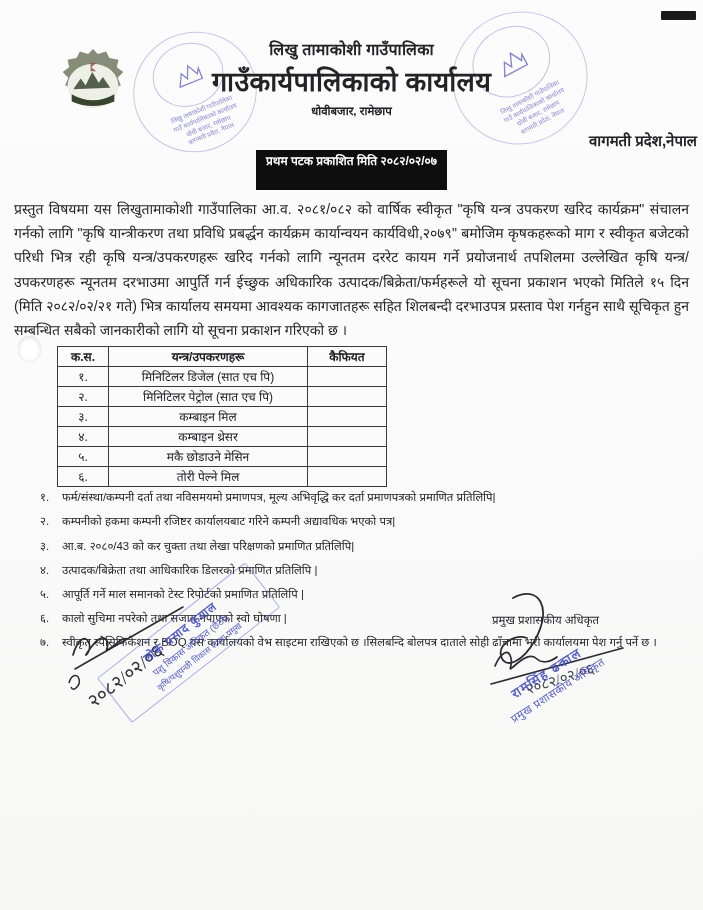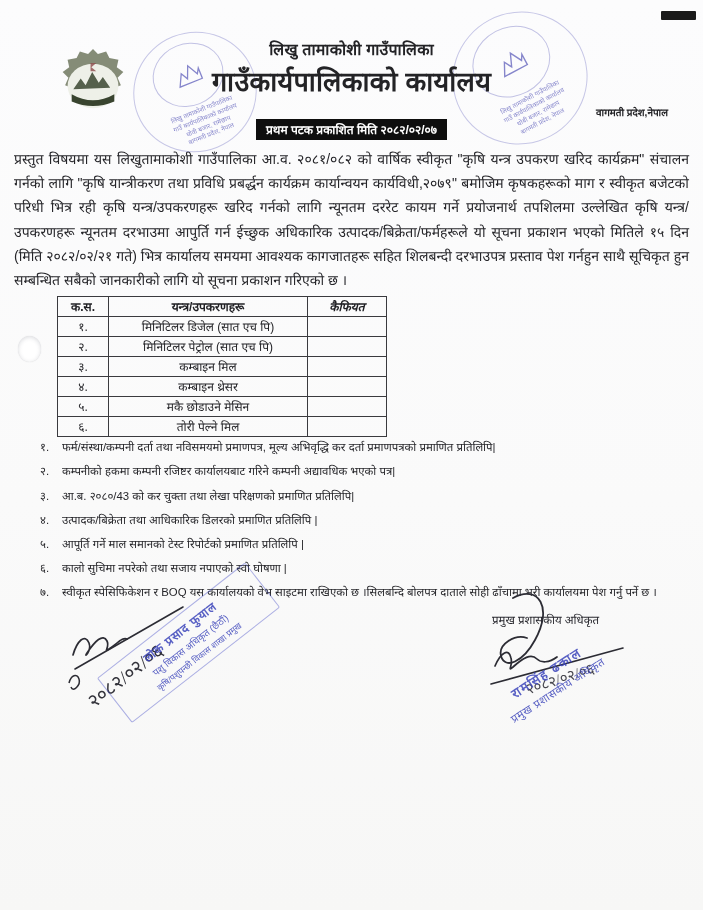--- a/index.html
+++ b/index.html
@@ -16,50 +16,50 @@
   
   .corner-mark{position:absolute;top:11px;left:661px;width:35px;height:9px;background:#1a1a1a;border-radius:1px;}
   .punch-hole{position:absolute;top:336px;left:18px;width:23px;height:26px;border-radius:50%;
     background:#fff;box-shadow:inset 0 1px 4px rgba(90,95,110,.22), 0 0 1px rgba(120,120,130,.25);}
 
   
   .header{position:relative;padding-top:38px;text-align:center;}
   .muni-line{font-size:16px;font-weight:bold;letter-spacing:.2px;}
   .office-line{font-size:27px;font-weight:bold;margin-top:2px;letter-spacing:.3px;}
   .addr-line{font-size:11.5px;font-weight:bold;margin-top:4px;}
-  .province-line{font-size:10px;font-weight:bold;text-align:right;padding-right:35px;margin-top:6px;}
+  .province-line{font-size:15px;font-weight:bold;text-align:right;padding-right:6px;margin-top:12px;}
 
   .emblem{position:absolute;left:52px;top:46px;width:82px;height:80px;}
 
   .seal{position:absolute;border-radius:50%;opacity:.62;color:#3f3fae;
     display:flex;flex-direction:column;align-items:center;justify-content:center;text-align:center;
     border:1.5px solid rgba(63,63,174,.45);}
   .seal .seal-inner{width:58%;height:52%;border:1.2px solid rgba(63,63,174,.5);border-radius:50%;
     display:flex;align-items:center;justify-content:center;overflow:hidden;margin-bottom:2px;}
   .seal .seal-line{font-size:7px;line-height:1.25;white-space:nowrap;transform:scale(.92);}
   .seal-left{left:133px;top:32px;width:122px;height:118px;transform:rotate(-22deg);}
   .seal-right{left:452px;top:12px;width:134px;height:130px;transform:rotate(-28deg);}
 
   
   .title-bar{background:#0e0e0e;color:#fff;font-weight:bold;font-size:14.5px;
     width:fit-content;margin:10px auto 0;padding:3px 8px 4px;letter-spacing:.2px;}
   .pub-bar{background:#0e0e0e;color:#fff;font-weight:bold;font-size:12px;
-    width:fit-content;margin:0 auto;padding:2px 10px 2px;}
+    width:fit-content;margin:0 auto;padding:2px 10px 21px;}
 
   
   .body-text{padding:7px 14px 0;font-size:14px;line-height:1.73;text-align:justify;color:#26262a;}
   .detail-label{padding:2px 14px 0;font-size:11.5px;font-weight:bold;}
 
   
   table.items{border-collapse:collapse;margin:4px 0 0 57px;font-size:12px;color:#1f1f23;}
   table.items th,table.items td{border:1px solid #3a3a3e;padding:1px 6px;height:16px;text-align:center;font-weight:normal;}
   table.items th{font-weight:bold;}
   .col-sn{width:38px;}
   .col-item{width:186px;}
-  .col-remark{width:66px;font-style:italic;}
+  .col-remark{width:66px;}
 
   
   .docs-heading{padding:12px 14px 2px;font-size:11.6px;font-weight:bold;}
   .docs-list{padding:2px 18px 0 40px;font-size:11.4px;color:#26262a;}
   .doc-item{display:flex;margin-bottom:6.5px;line-height:1.55;}
   .doc-num{width:22px;flex:none;}
   .doc-text{flex:1;max-width:600px;}
 
   
   .sig-svg{position:absolute;}
@@ -116,20 +116,21 @@
     <div class="seal-line">लिखु तामाकोशी गाउँपालिका</div>
         <div class="seal-line">गाउँ कार्यपालिकाको कार्यालय</div>
         <div class="seal-line">धोवी बजार, रामेछाप</div>
         <div class="seal-line">बागमती प्रदेश, नेपाल</div>
       </div>
   </div>
 
   <div class="header">
     <div class="muni-line">लिखु तामाकोशी गाउँपालिका</div>
     <div class="office-line">गाउँकार्यपालिकाको कार्यालय</div>
+    <div class="addr-line">धोवीबजार, रामेछाप</div>
     <div class="province-line">वागमती प्रदेश,नेपाल</div>
   </div>
 
   <div class="pub-bar">प्रथम पटक प्रकाशित मिति २०८२/०२/०७</div>
 
   <div class="body-text">प्रस्तुत विषयमा यस लिखुतामाकोशी गाउँपालिका आ.व. २०८१/०८२  को वार्षिक स्वीकृत "कृषि यन्त्र उपकरण खरिद कार्यक्रम" संचालन गर्नको लागि "कृषि यान्त्रीकरण तथा प्रविधि प्रबर्द्धन कार्यक्रम कार्यान्वयन कार्यविधी,२०७९" बमोजिम कृषकहरूको माग र स्वीकृत बजेटको परिधी भित्र रही कृषि यन्त्र/उपकरणहरू खरिद गर्नको लागि न्यूनतम दररेट कायम गर्ने प्रयोजनार्थ तपशिलमा उल्लेखित कृषि यन्त्र/उपकरणहरू न्यूनतम दरभाउमा आपुर्ति गर्न ईच्छुक अधिकारिक उत्पादक/बिक्रेता/फर्महरूले यो सूचना प्रकाशन भएको मितिले १५ दिन (मिति २०८२/०२/२१ गते) भित्र कार्यालय समयमा आवश्यक कागजातहरू सहित शिलबन्दी दरभाउपत्र प्रस्ताव पेश गर्नहुन साथै सूचिकृत हुन सम्बन्धित सबैको जानकारीको लागि यो सूचना प्रकाशन गरिएको छ ।</div>
 
   <table class="items">
     <thead>
       <tr>

